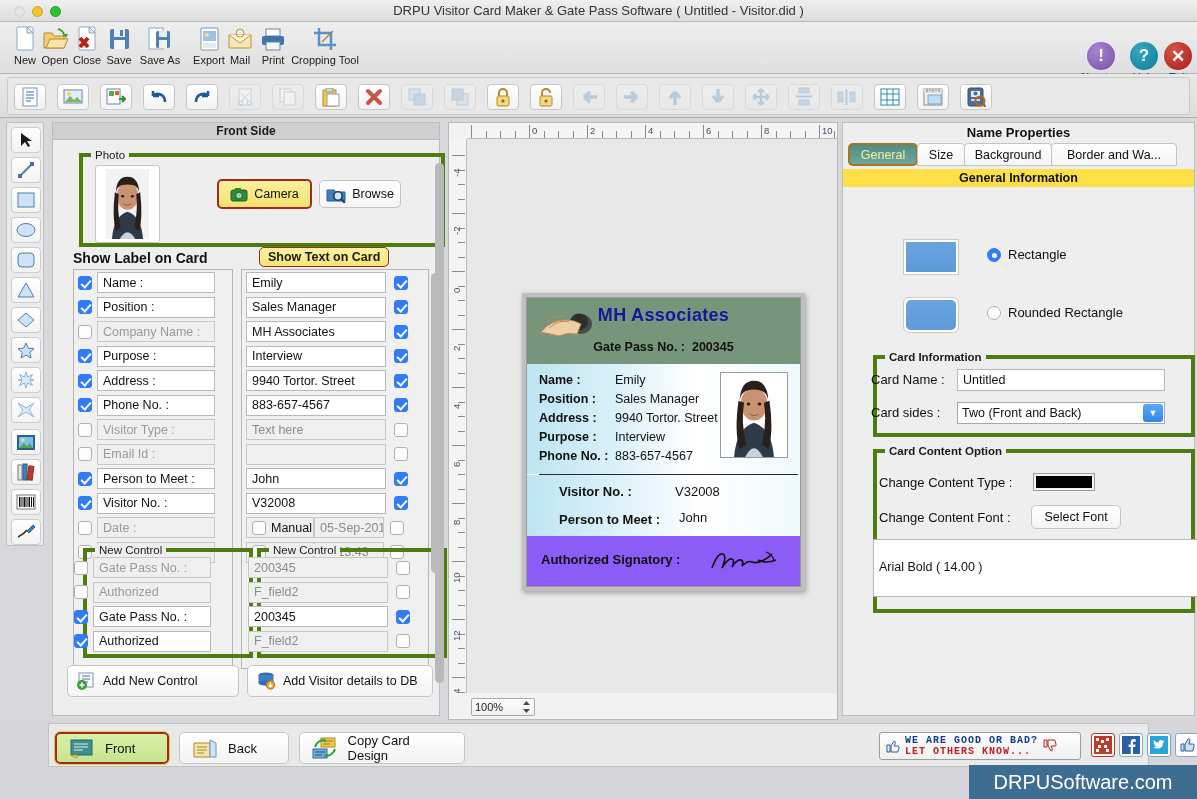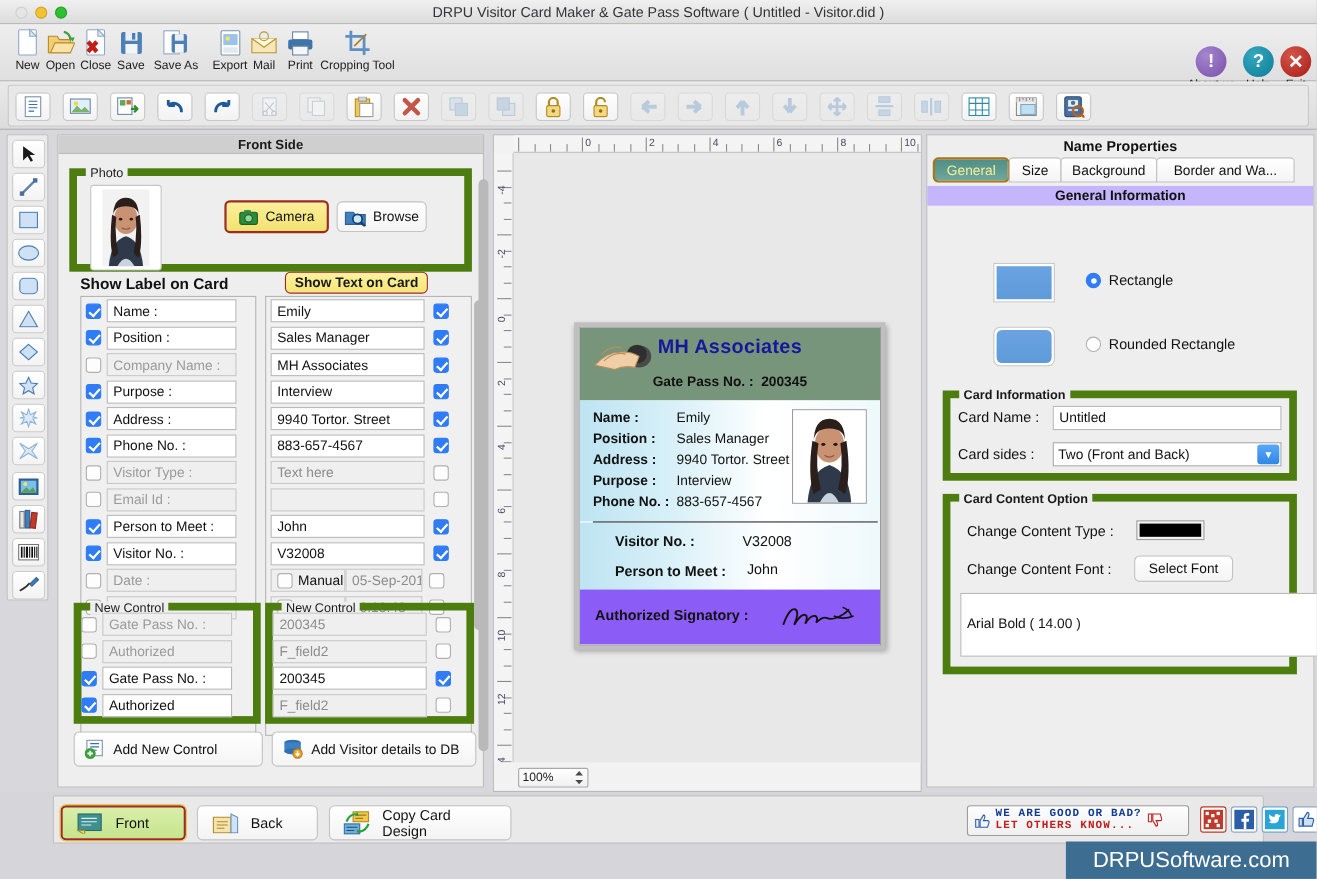--- a/index.html
+++ b/index.html
@@ -78,21 +78,21 @@
 
   
   .leftpanel{
     position:absolute; left:52px; top:122px; width:388px; height:594px;
     background:#eeeeee; border:1px solid #bdbdbd;
   }
   .panel-hdr{
     height:17px; line-height:17px; background:#cfcfcf; text-align:center;
     font-weight:bold; font-size:12px; color:#1a1a1a; border-bottom:1px solid #bcbcbc;
   }
-  .grp{ position:absolute; border:7px solid #4d7c0f; background:transparent;}
+  .grp{ position:absolute; border:4px solid #4d7c0f; background:transparent;margin-left:16px;}
   .grp-lbl{ position:absolute; top:-8px; left:8px; background:#eeeeee;
             padding:0 4px; font-size:11.5px; color:#1a1a1a;}
   .photo-box{ position:absolute; left:12px; top:8px; width:65px; height:78px;
               border:1px solid #c6c6c6; background:#fff; border-radius:3px; padding:3px;}
   .btn{
     background:linear-gradient(#ffffff,#f4f4f4); border:1px solid #c4c4c4;
     border-radius:5px; display:flex; align-items:center; justify-content:center;
     gap:6px; font-size:12.5px; color:#111;
   }
   .btn.hl{
@@ -192,21 +192,21 @@
   .tab{
     height:23px; background:linear-gradient(#ffffff,#f4f4f4); border:1px solid #c3c3c3;
     border-radius:4px 4px 0 0; display:flex; align-items:center; justify-content:center;
     font-size:12.5px; color:#111; margin-right:-1px; padding:0 6px;
   }
   .tab.active{
     background:linear-gradient(#4f8e86,#6fa79d); border:2px solid #a8761a;
     border-radius:5px; color:#f7f096; font-weight:normal;
   }
   .rp-sub{ position:absolute; left:0; top:46px; width:100%; height:18px;
-           line-height:18px; background:#c4b5fd; text-align:center;
+           line-height:18px; background:#fde047; text-align:center;
            font-weight:bold; font-size:12.5px;}
   .radio{ width:14px;height:14px;border-radius:50%;border:1px solid #b0b0b0;
           background:#fff; position:relative; flex:0 0 auto;}
   .radio.on{ background:#2f7cf6; border-color:#2f7cf6;}
   .radio.on:after{ content:""; position:absolute; left:4px; top:4px; width:5px;height:5px;
                    border-radius:50%; background:#fff;}
   .shape-thumb{ width:56px;height:36px;border:1px solid #c8c8c8;background:#fff;
                 padding:2px; }
   .shape-fill{ width:100%;height:100%;background:linear-gradient(#6aa3e0,#5e9ad9);}
   .sel{

